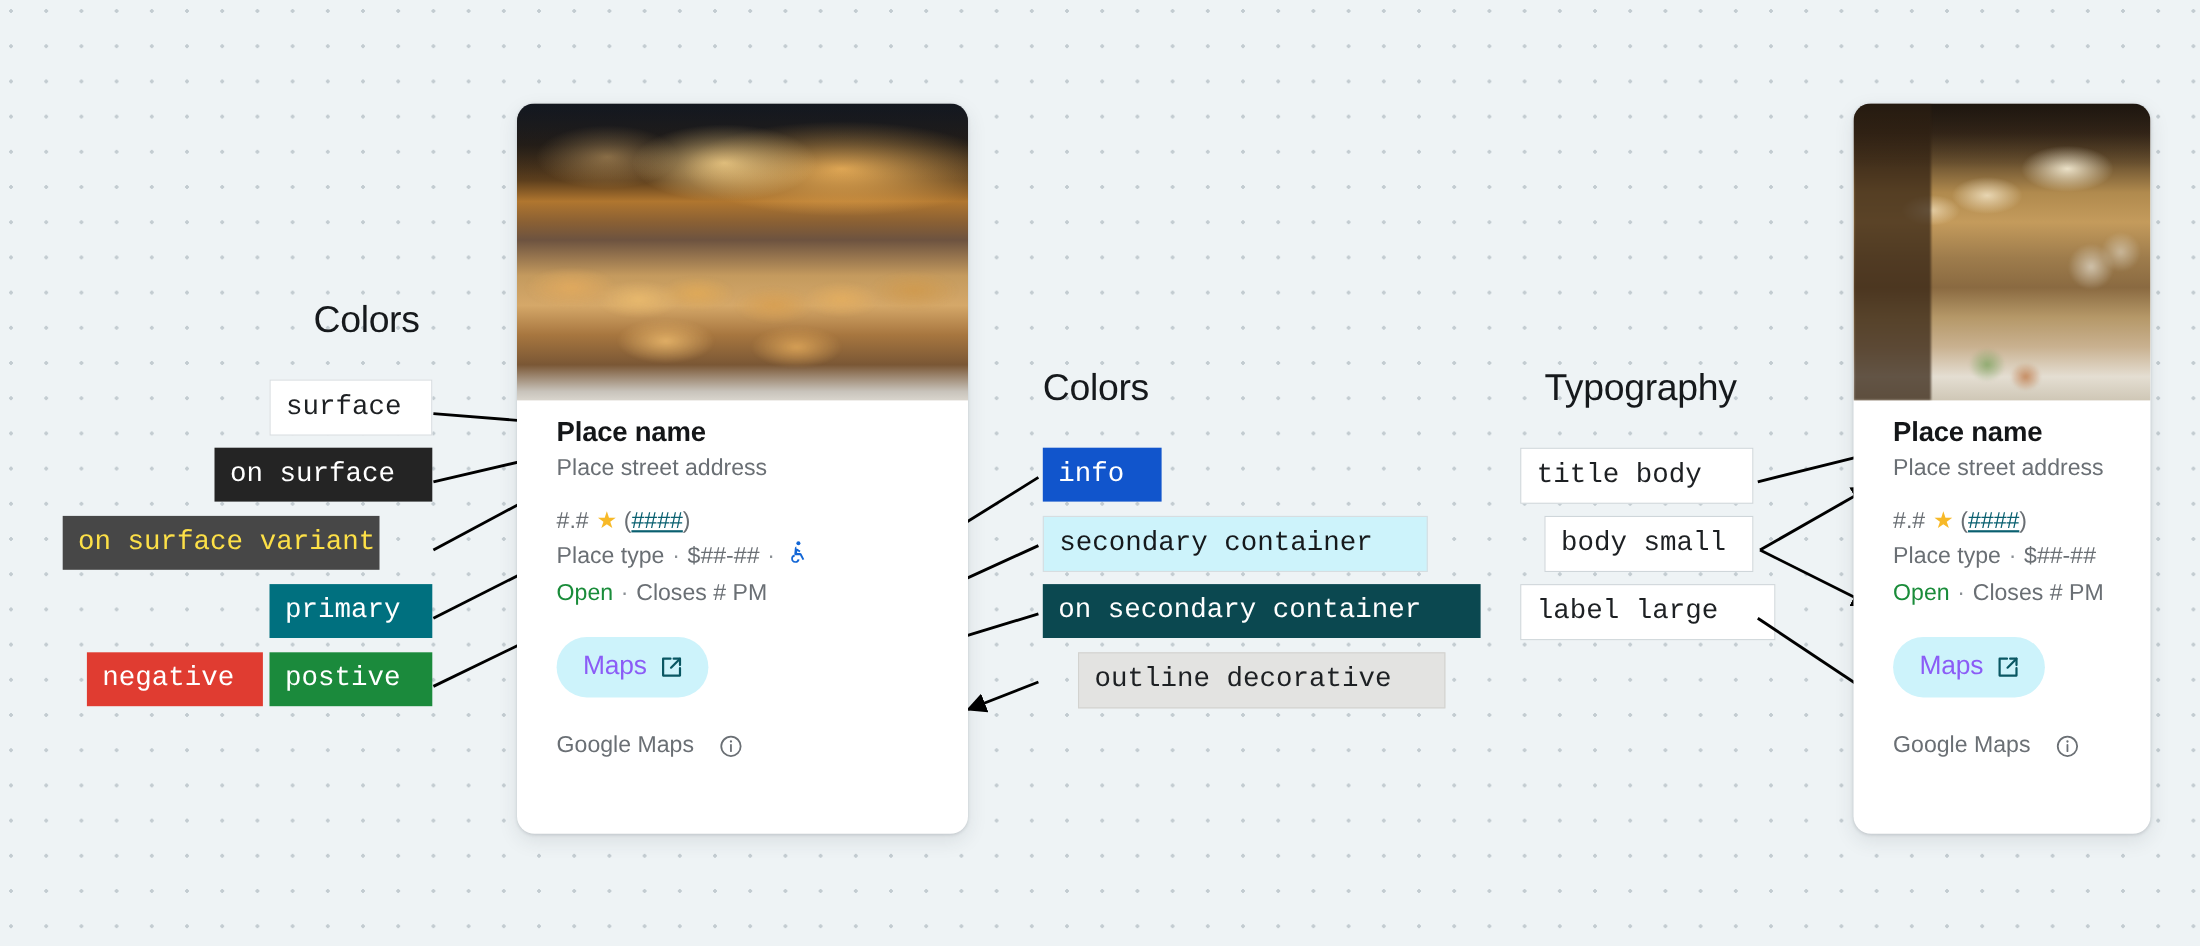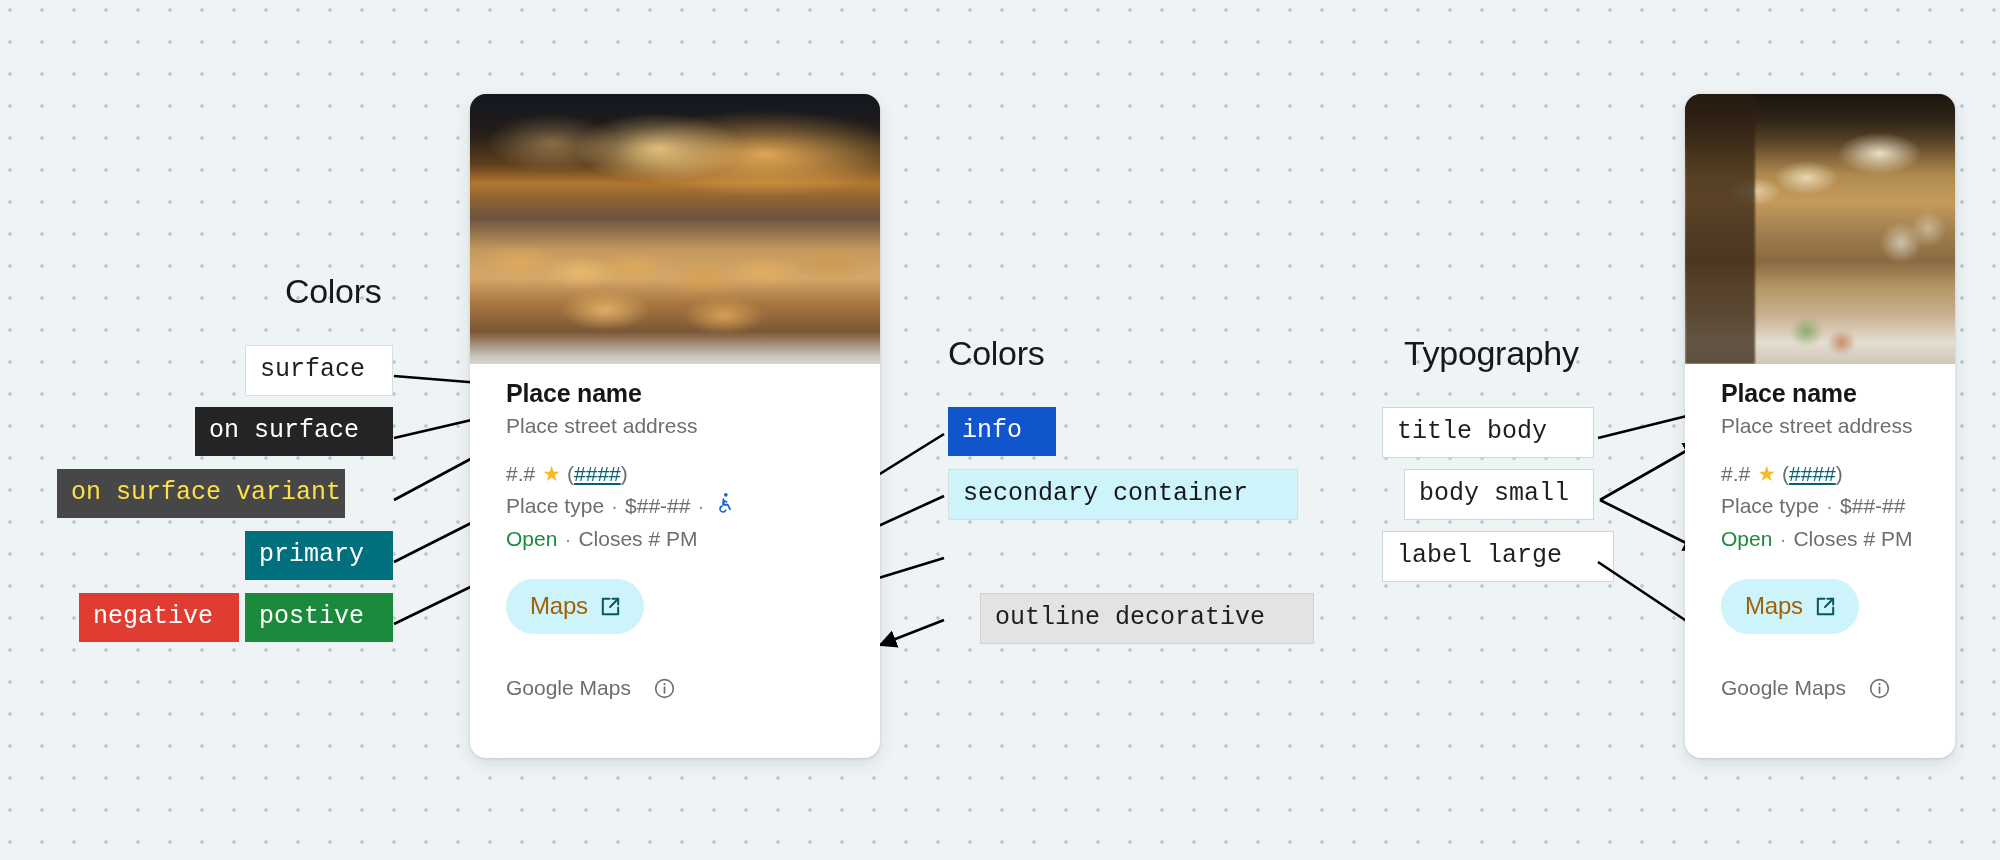--- a/index.html
+++ b/index.html
@@ -130,31 +130,31 @@
   .rating-num { color: #6a6f74; }
   .star { color: #f7b928; font-size: 21px; margin: 0 6px 0 7px; }
   .review-count { color: #0a6070; text-decoration: underline; }
   .dot-sep { margin: 0 7px; color: #8a8f94; }
   .wheelchair { color: #1266d6; font-size: 21px; margin-left: 3px; }
   .open-word { color: #1a8c3a; }
 
   .maps-btn {
     margin-top: 24px;
     display: inline-flex; align-items: center; gap: 11px;
-    background: #cdf3fb; color: #a16207;
+    background: #cdf3fb; color: #8b5cf6;
     border-radius: 999px;
     padding: 13px 22px 14px 24px;
     font-size: 24px; font-weight: 500;
     border: none; cursor: pointer;
     letter-spacing: -.2px;
   }
   .maps-btn svg { display:block; }
 
   .card-footer {
-    margin-top: 42px;
+    margin-top: 32px;
     display: flex; align-items: center; gap: 22px;
     font-size: 21px; color: #6a6f74;
   }
   .info-glyph { display: inline-flex; }
 </style>
 </head>
 <body>
 
 <div id="stage">
 
@@ -187,20 +187,23 @@
   </div>
 
   <div class="chip" style="left:948px; top:407px; width:108px; background:#1155cc; color:#ffffff;">
     <span>info</span>
   </div>
 
   <div class="chip" style="left:948px; top:469px; width:350px; background:#cdf3fb; color:#16191c; border:1px solid #d7dde0;">
     <span>secondary container</span>
   </div>
 
+  <div class="chip" style="left:948px; top:531px; width:398px; background:#0b4850; color:#ffffff;">
+    <span>on secondary container</span>
+  </div>
 
   <div class="chip" style="left:980px; top:593px; width:334px; background:#e3e3e1; color:#1d2023; border:1px solid #d2d2cf;">
     <span>outline decorative</span>
   </div>
 
   <div class="chip" style="left:1382px; top:407px; width:212px; background:#ffffff; color:#1d2023; border:1px solid #cfd6da;">
     <span>title body</span>
   </div>
 
   <div class="chip" style="left:1404px; top:469px; width:190px; background:#ffffff; color:#1d2023; border:1px solid #cfd6da;">

